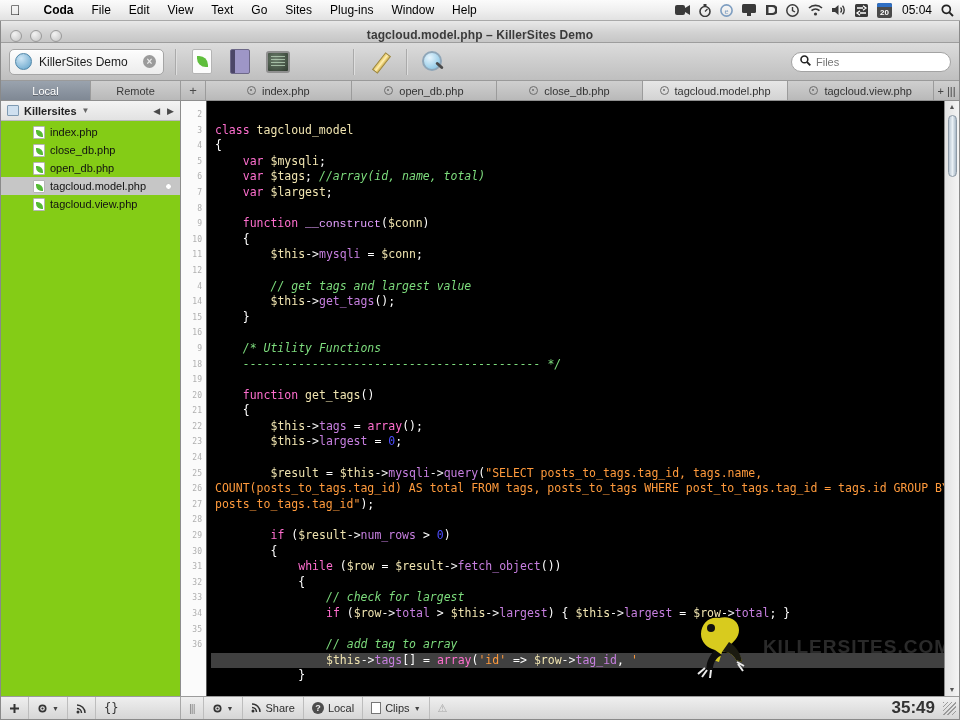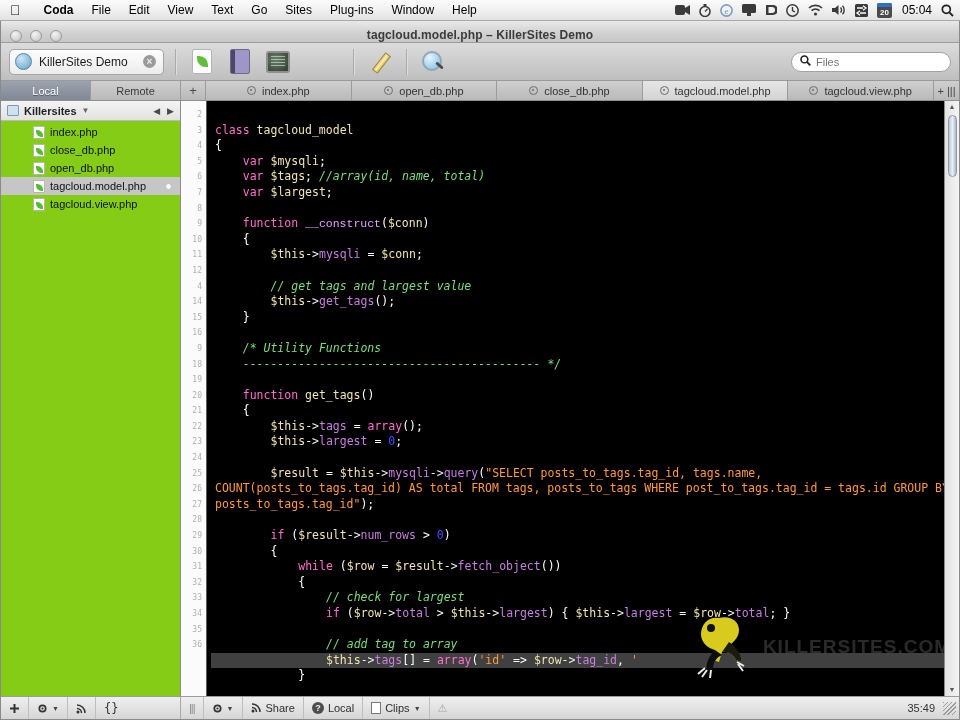--- a/index.html
+++ b/index.html
@@ -211,21 +211,21 @@
   .statusbar { height: 23px; display: flex; align-items: center;
     background: linear-gradient(to bottom,#efefef,#d6d6d6);
     border-top: 1px solid #9b9b9b; font-size: 11px; color: #2e2e2e; }
   .sb-left { width: 180px; flex: 0 0 180px; display: flex; align-items: center;
              border-right: 1px solid #a8a8a8; height: 100%; }
   .sb-btn { display: flex; align-items: center; gap: 4px; padding: 0 8px; height: 100%;
             border-right: 1px solid #bdbdbd; }
   .sb-btn.noborder { border-right: none; }
   .sb-right { flex: 1; display: flex; align-items: center; height: 100%; }
   .grip { letter-spacing: -1px; color: #8b8b8b; }
-  .sb-time { margin-left: auto; padding-right: 8px; color: #333; font-size: 11px; }
+  .sb-time { margin-left: auto; padding-right: 8px; color: #333; font-size: 17px; font-weight: bold; }
   .rs-grip { width: 13px; height: 13px; margin-right: 3px;
              background: repeating-linear-gradient(135deg,#9b9b9b 0 1px,transparent 1px 3px); }
   .ic-q { width: 12px; height: 12px; border-radius: 50%; background: #4d4d4d; color: #eee;
           font-size: 9px; line-height: 12px; text-align: center; font-weight: bold; }
   .ic-clip { width: 10px; height: 12px; background: #fff; border: 1px solid #777; }
   .ic-warn { color: #a8a8a8; font-size: 11px; }
 </style>
 </head>
 <body>
 

